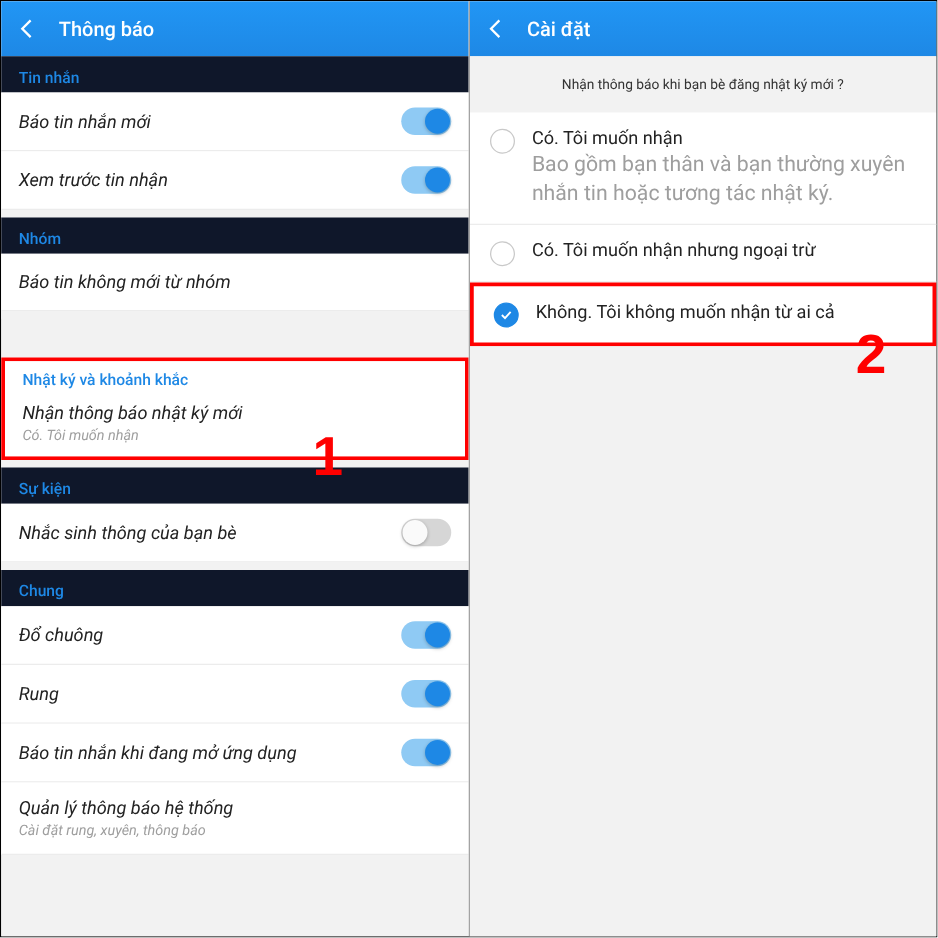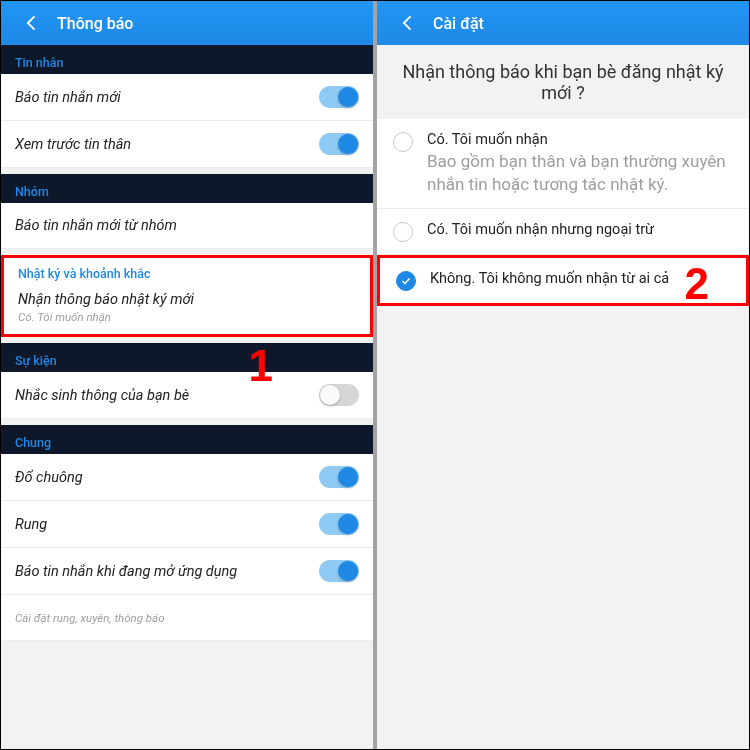--- a/index.html
+++ b/index.html
@@ -15,30 +15,30 @@
     width: 750px;
     height: 750px;
     border: 1px solid #000;
   }
   .panel {
     flex: 1;
     display: flex;
     flex-direction: column;
     background: #f2f2f2;
     position: relative;
-    border-left: 4px solid #a3a3a3;
+    border-left: 1px solid #a3a3a3;
   }
   .panel:first-child { border-left: none; }
   .header {
     background: linear-gradient(180deg, #2196f5, #1e88e5);
     color: #fff;
     height: 44px;
     display: flex;
     align-items: center;
-    padding: 0 20px;
+    padding: 0 10px;
     font-size: 16px;
     font-weight: 500;
   }
   .back-icon {
     width: 22px;
     height: 22px;
     margin-right: 14px;
     display: flex;
     align-items: center;
     justify-content: center;
@@ -95,36 +95,37 @@
     box-shadow: 0 1px 3px rgba(0,0,0,.25);
   }
   .toggle.on  { background: #8fcaf4; }
   .toggle.on::after  { right: 1px; background: #1e88e5; }
   .toggle.off { background: #d6d6d6; }
   .toggle.off::after { left: 1px; background: #fafafa; }
   .gap { height: 6px; background: #f2f2f2; }
   .highlight-box {
     border: 3px solid #ff0000;
     background: #fff;
+    margin-top: 31px;
   }
   .highlight-box .section-label { background: #fff; padding-top: 8px; }
   .highlight-box .row { border-bottom: none; padding-top: 6px; padding-bottom: 10px; justify-content: flex-end; }
   .annotation {
     position: absolute;
     color: #ff0000;
     font-size: 44px;
     font-weight: 900;
     font-family: Arial, sans-serif;
   }
   .ann1 { top: 340px; right: 100px; }
   .ann2 { top: 258px; right: 40px; }
   
   .question {
     text-align: center;
-    font-size: 18px;
+    font-size: 11px;
     color: #333;
     padding: 16px 10px;
     background: #f2f2f2;
   }
   .option {
     background: #fff;
     display: flex;
     align-items: flex-start;
     gap: 14px;
     padding: 12px 14px 12px 16px;
@@ -174,30 +175,30 @@
 
     <div class="section-label">Tin nhắn</div>
     <div class="row">
       <div class="row-text">
           <span class="row-label">Báo tin nhắn mới</span>
         </div>
       <div class="toggle on"></div>
     </div>
     <div class="row">
       <div class="row-text">
-          <span class="row-label">Xem trước tin thân</span>
+          <span class="row-label">Xem trước tin nhận</span>
         </div>
       <div class="toggle on"></div>
     </div>
     <div class="gap"></div>
 
     <div class="section-label">Nhóm</div>
     <div class="row">
       <div class="row-text">
-          <span class="row-label">Báo tin nhắn mới từ nhóm</span>
+          <span class="row-label">Báo tin không mới từ nhóm</span>
         </div>
     </div>
     <div class="gap"></div>
 
     <div class="highlight-box">
       <div class="section-label">Nhật ký và khoảnh khắc</div>
       <div class="row">
         <div class="row-text">
           <span class="row-label">Nhận thông báo nhật ký mới</span>
           <span class="row-sub">Có. Tôi muốn nhận</span>
@@ -229,20 +230,21 @@
       <div class="toggle on"></div>
     </div>
     <div class="row">
       <div class="row-text">
           <span class="row-label">Báo tin nhắn khi đang mở ứng dụng</span>
         </div>
       <div class="toggle on"></div>
     </div>
     <div class="row">
       <div class="row-text">
+        <span class="row-label">Quản lý thông báo hệ thống</span>
         <span class="row-sub">Cài đặt rung, xuyên, thông báo</span>
       </div>
     </div>
 
     <div class="annotation ann1">1</div>
   </div>
 
   <div class="panel">
     <div class="header">
       <span class="back-icon">

